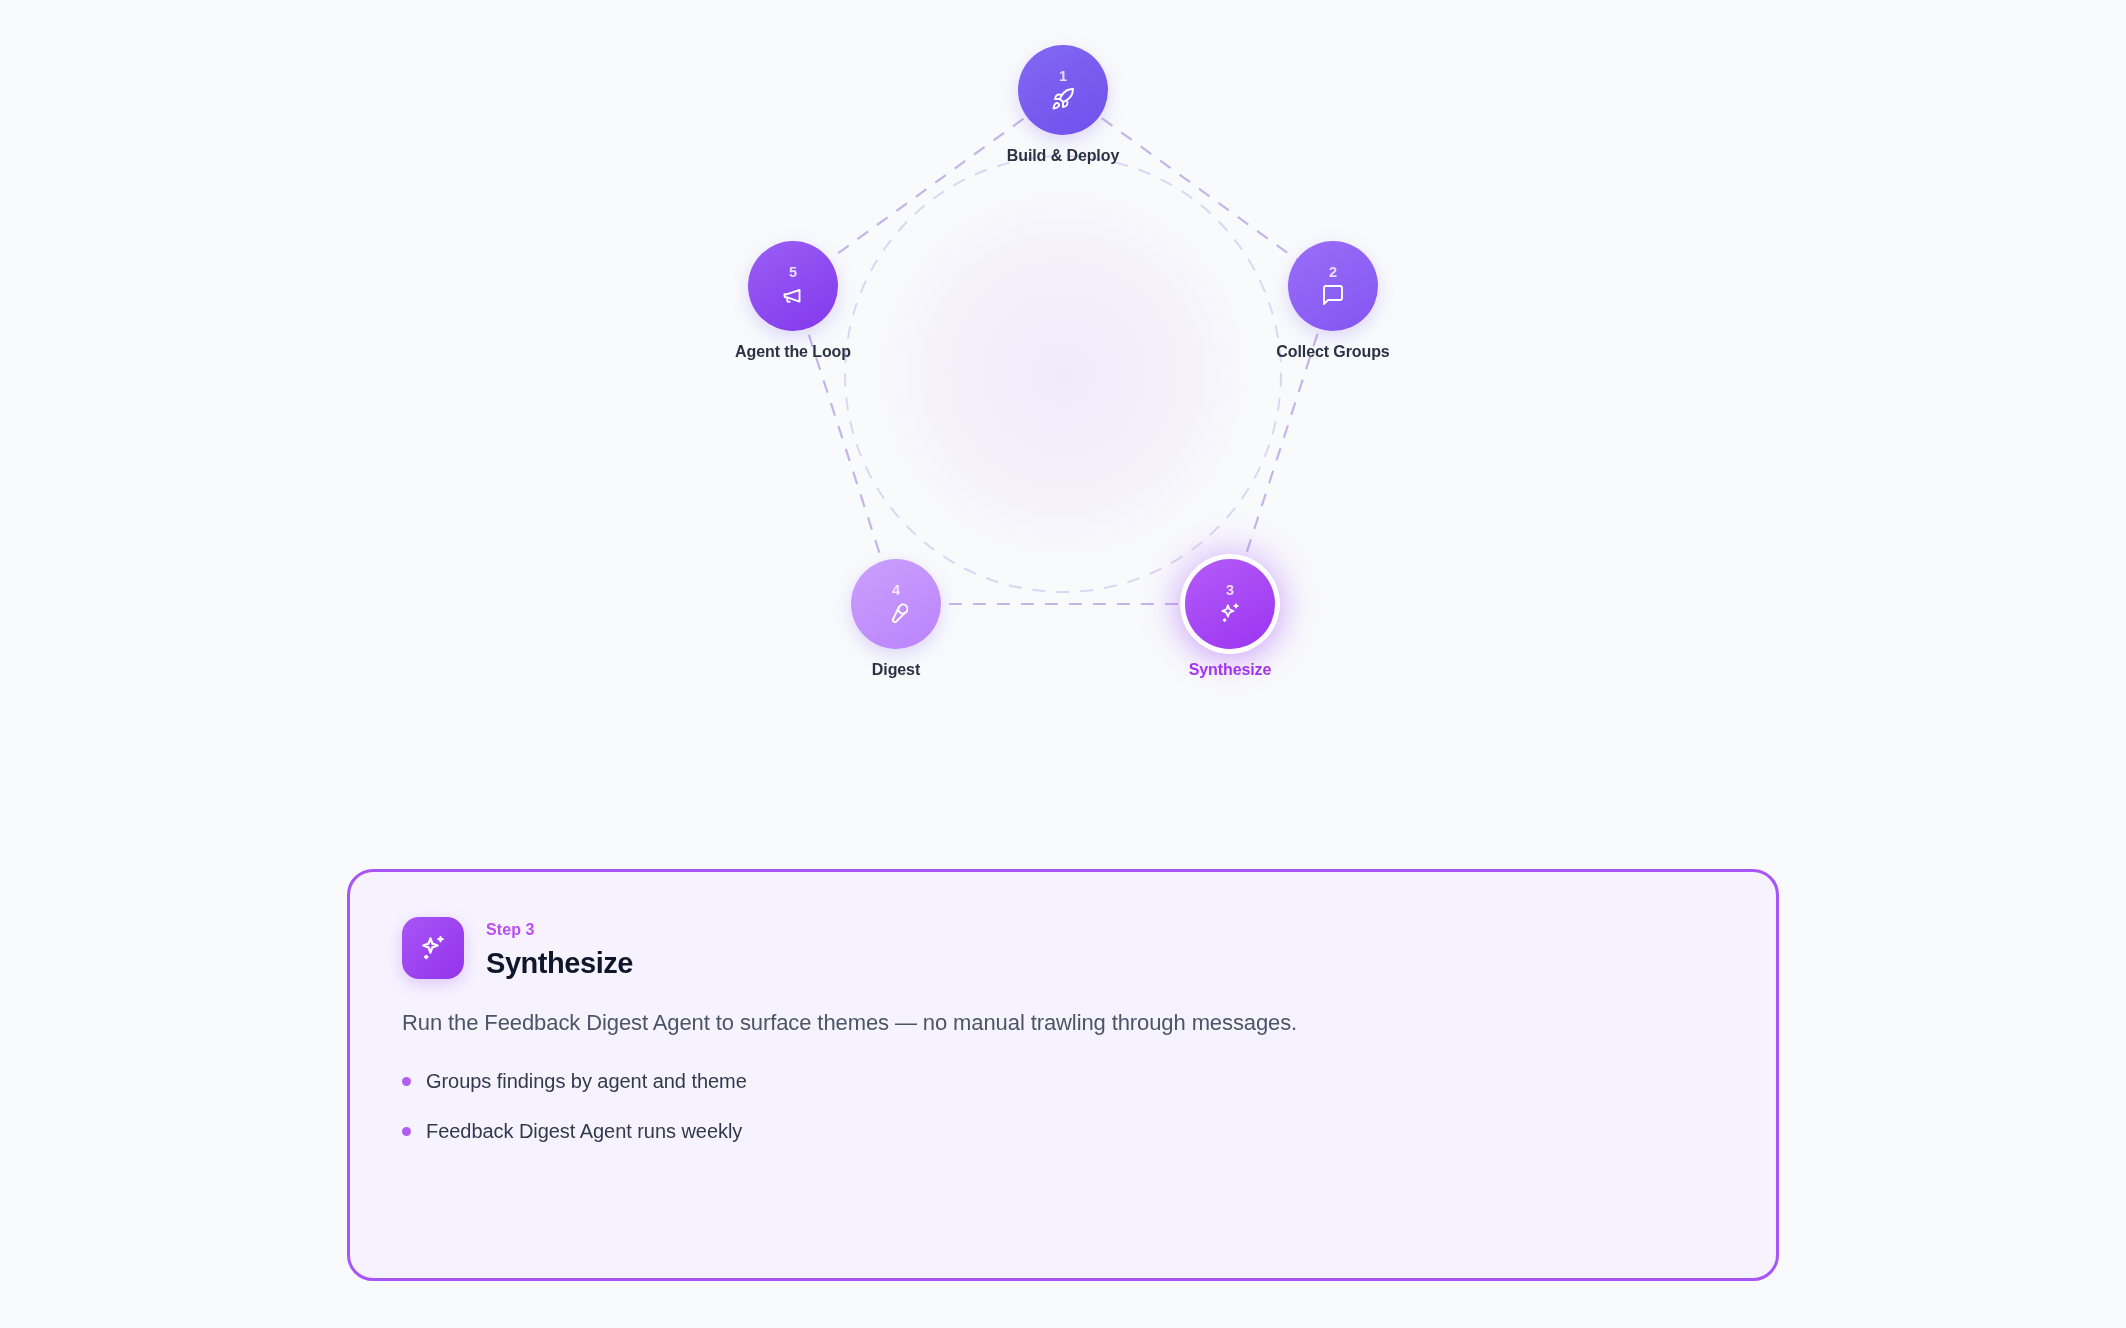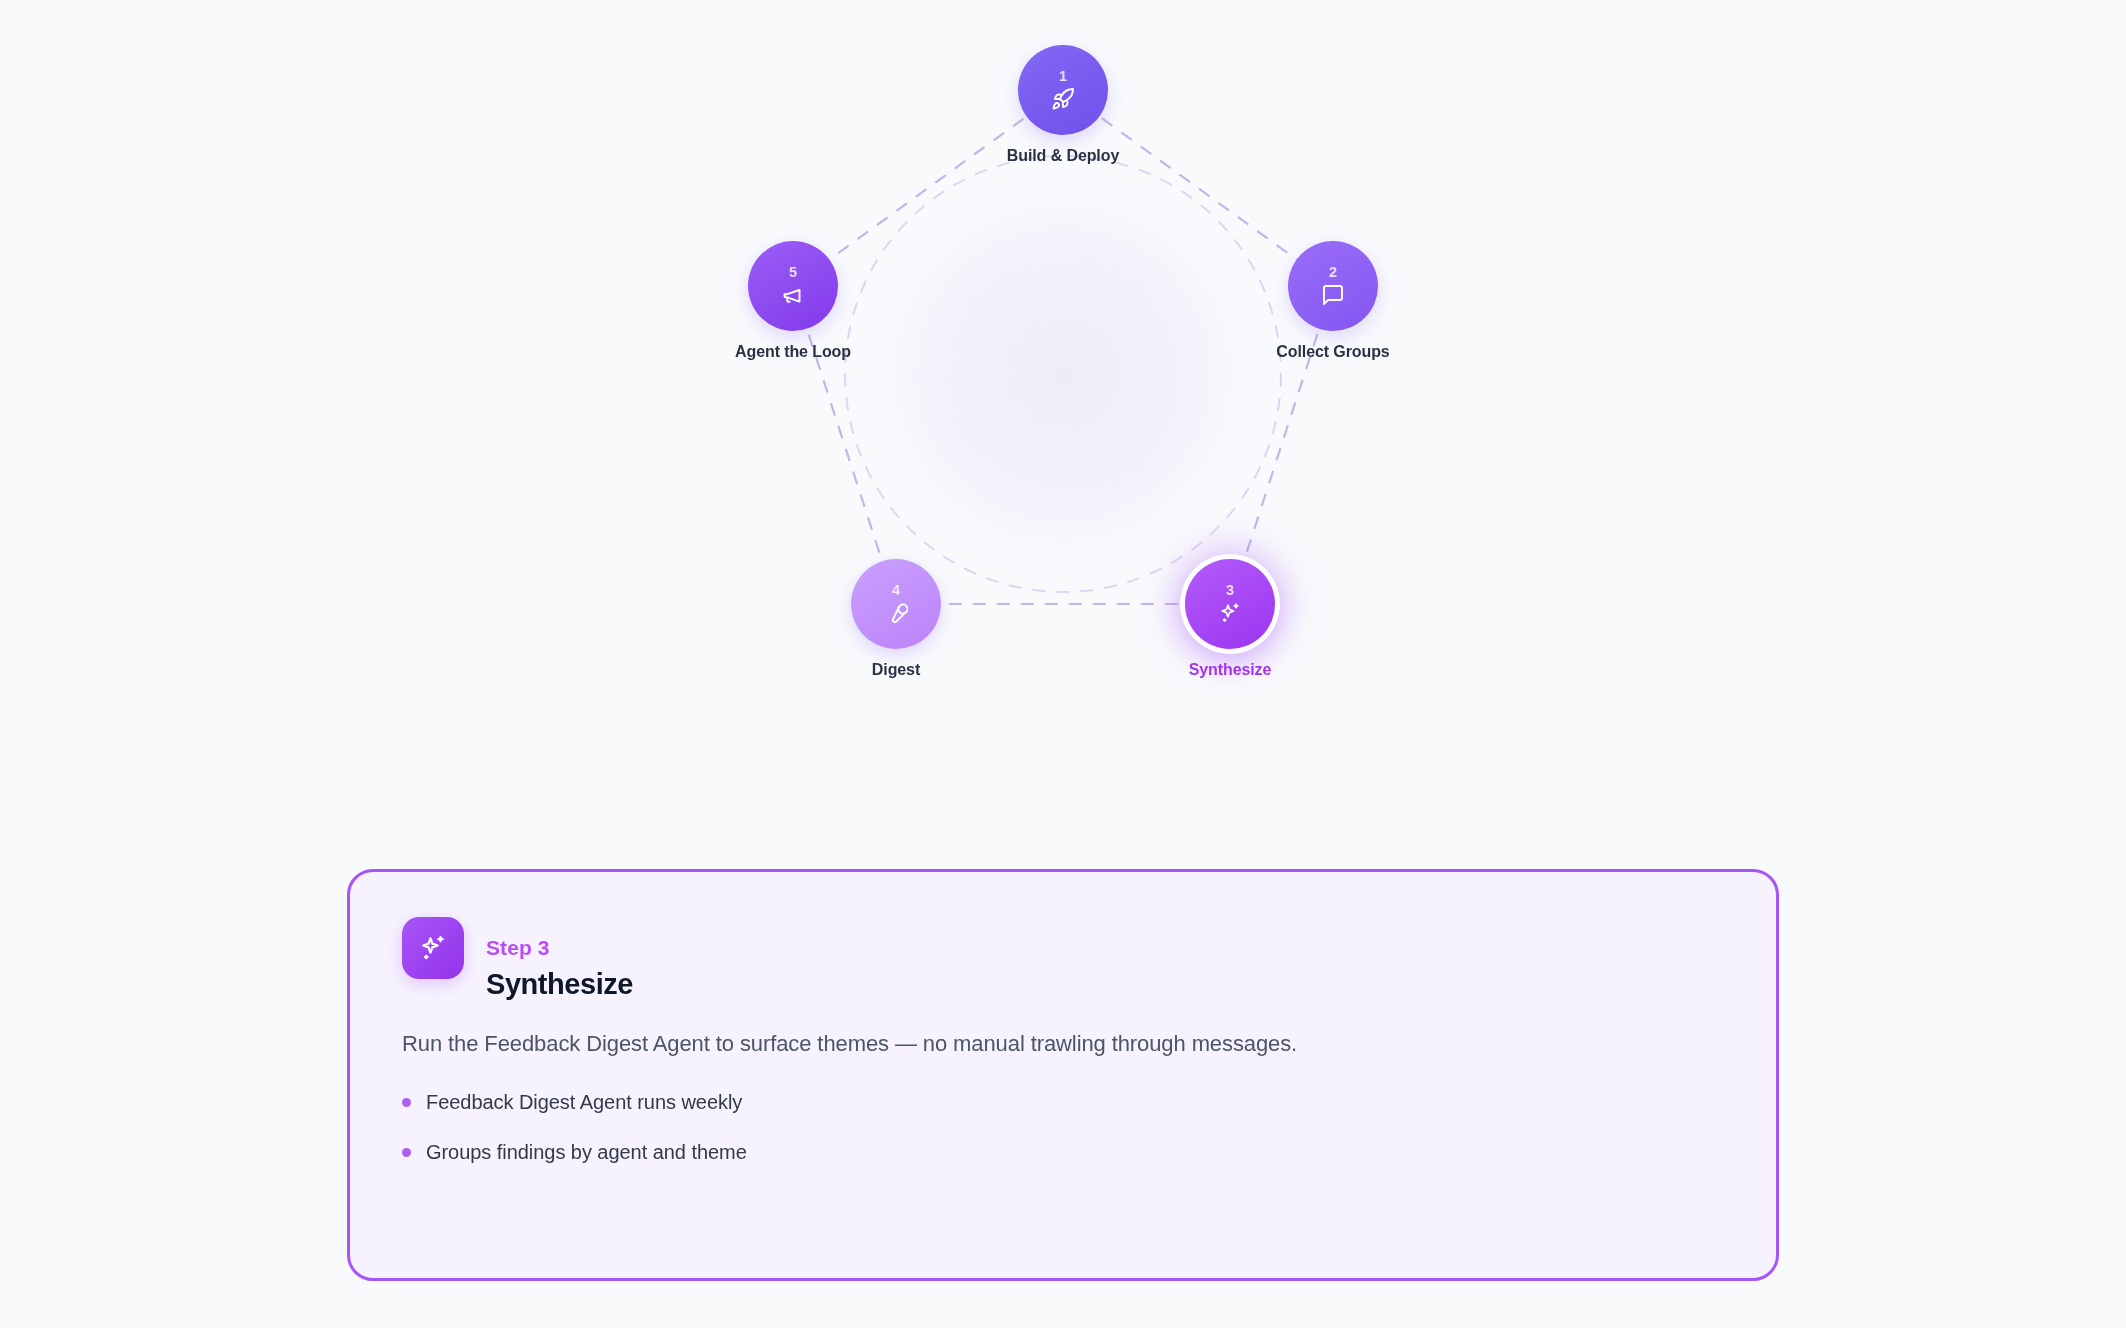--- a/index.html
+++ b/index.html
@@ -85,22 +85,22 @@
   .card-head{display:flex;align-items:flex-start;gap:22px;}
   .card-badge{
     width:62px;height:62px;flex:0 0 62px;border-radius:17px;
     background:linear-gradient(135deg,#a855f7 0%,#9333ea 100%);
     display:flex;align-items:center;justify-content:center;
     box-shadow:0 5px 15px rgba(168,85,247,.28);
   }
   .card-badge svg{width:30px;height:30px;display:block;}
   .card-head-text{padding-top:3px;}
   .step-eyebrow{
-    font-size:21px;font-weight:700;color:#bb4cf5;
-    letter-spacing:.1px;line-height:1.25;margin-top:15px;
+    font-size:16px;font-weight:700;color:#bb4cf5;
+    letter-spacing:.1px;line-height:1.25;
   }
   .step-title{
     font-size:29px;font-weight:700;color:#0f172a;
     letter-spacing:-.45px;line-height:1.3;margin-top:5px;
   }
   .card-desc{
     margin-top:24px;
     font-size:22px;font-weight:400;color:#4b5565;
     line-height:1.45;letter-spacing:-.1px;
   }
@@ -225,24 +225,24 @@
           <div class="step-eyebrow">Step 3</div>
           <div class="step-title">Synthesize</div>
         </div>
       </div>
 
       <p class="card-desc">Run the Feedback Digest Agent to surface themes — no manual trawling through messages.</p>
 
       <ul class="card-list">
         <li>
           <span class="dot"></span>
-          <span>Feedback Digest Agent runs weekly</span>
+          <span>Groups findings by agent and theme</span>
         </li>
         <li>
           <span class="dot"></span>
-          <span>Groups findings by agent and theme</span>
+          <span>Feedback Digest Agent runs weekly</span>
         </li>
       </ul>
 
     </div>
   </div>
 
 </div>
 
 </body></html>

